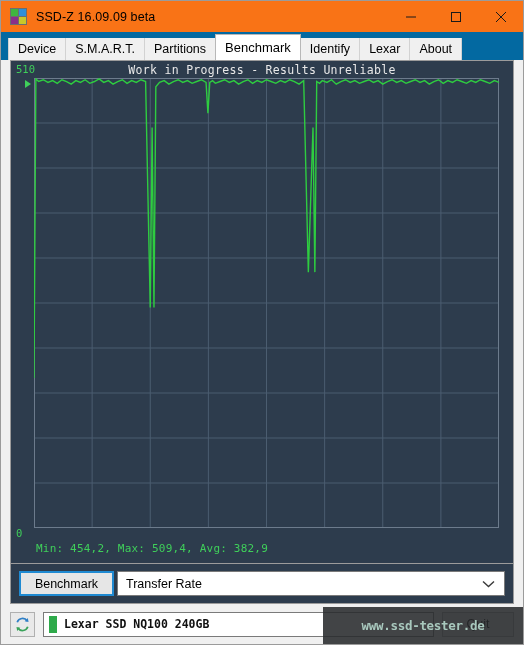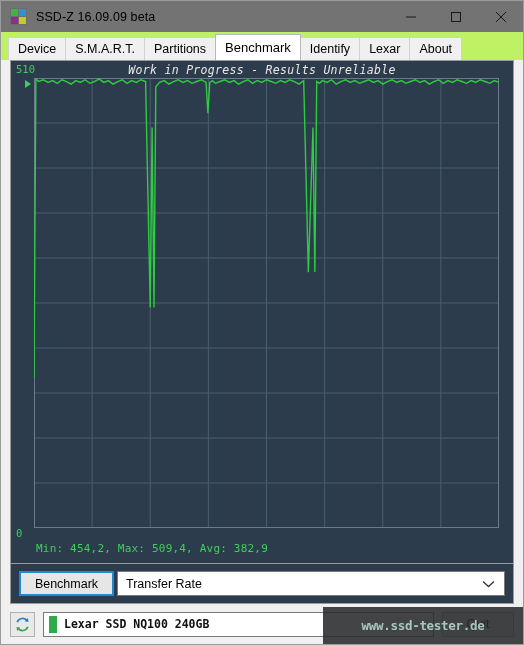--- a/index.html
+++ b/index.html
@@ -22,21 +22,21 @@
     border: 1px solid #9b9b9b;
     box-sizing: border-box;
     display: flex;
     flex-direction: column;
   }
 
   
   #titlebar {
     height: 31px;
     min-height: 31px;
-    background: #737373;
+    background: #f97316;
     display: flex;
     align-items: center;
     position: relative;
   }
   #app-icon {
     width: 17px;
     height: 17px;
     margin-left: 9px;
     margin-right: 9px;
     display: grid;
@@ -74,21 +74,21 @@
     align-items: center;
     justify-content: center;
     background: transparent;
   }
   .wbtn svg { display: block; }
 
   
   #tabstrip {
     height: 28px;
     min-height: 28px;
-    background: #bef264;
+    background: #0369a1;
     display: flex;
     align-items: flex-end;
     padding-left: 8px;
     box-sizing: border-box;
     position: relative;
   }
   .tab {
     height: 22px;
     line-height: 22px;
     padding: 0 9px;
@@ -128,21 +128,20 @@
     position: absolute;
     top: 2px;
     left: 0;
     right: 0;
     text-align: center;
     font-family: "DejaVu Sans Mono", "Liberation Mono", monospace;
     font-size: 11.5px;
     color: #e8e8e8;
     letter-spacing: .3px;
     pointer-events: none;
-    font-style: italic;
   }
 
   #ymax-label, #ymin-label {
     position: absolute;
     left: 5px;
     font-family: "DejaVu Sans Mono", "Liberation Mono", monospace;
     font-size: 10.5px;
     color: #3fcf5a;
   }
   #ymax-label { top: 2px; }

